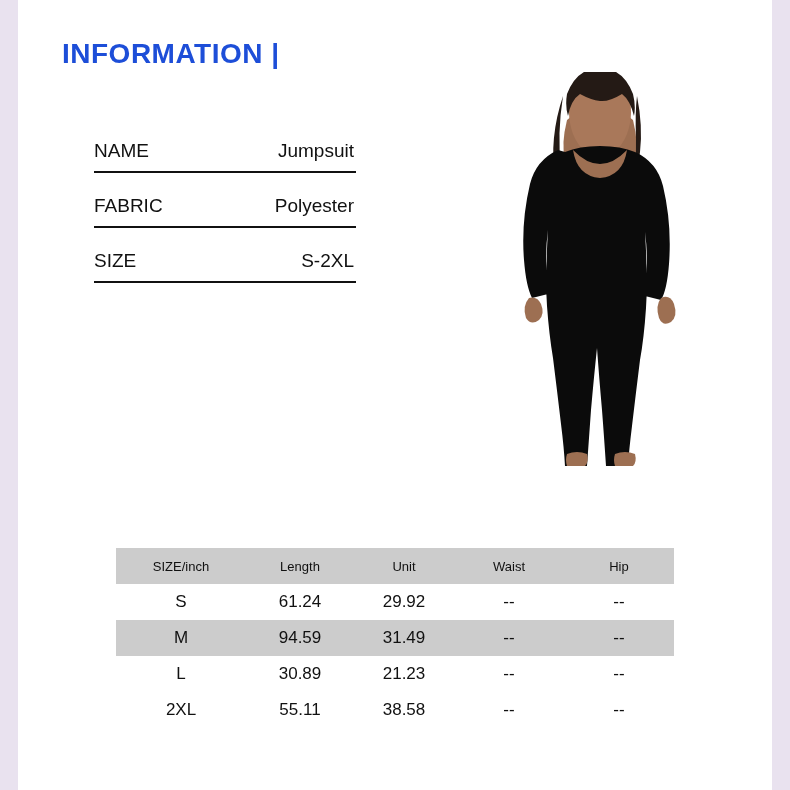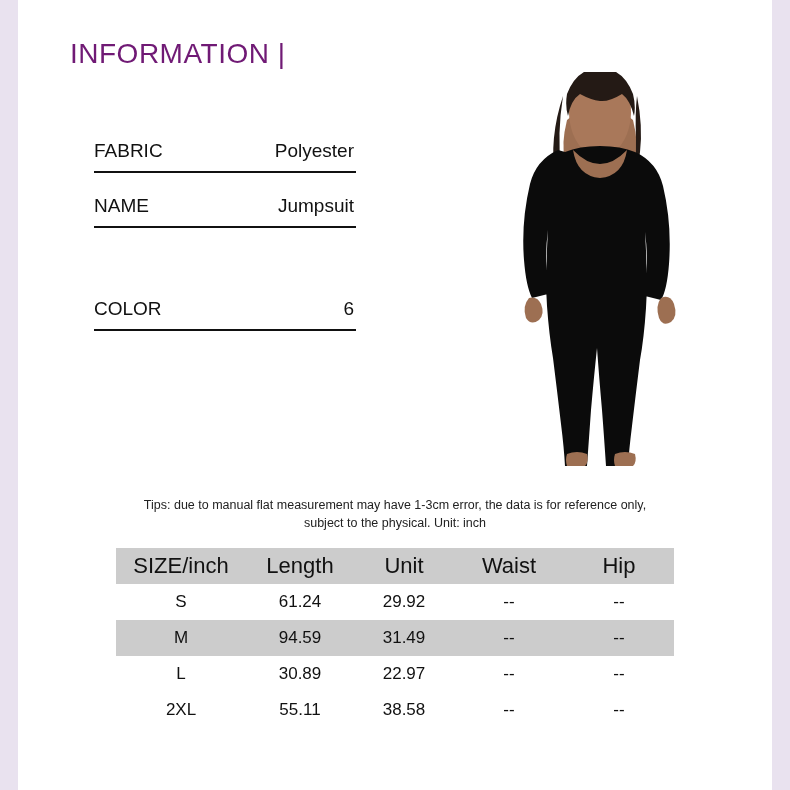--- a/index.html
+++ b/index.html
@@ -26,26 +26,26 @@
     top: 0;
     bottom: 0;
     width: 18px;
     background: #e9e2ef;
   }
   .edge.left { left: 0; }
   .edge.right { right: 0; }
 
   .title {
     position: absolute;
-    left: 70px;
+    left: 62px;
     top: 38px;
     font-size: 28px;
-    font-weight: 400;
+    font-weight: 700;
     letter-spacing: 0.5px;
-    color: #701a75;
+    color: #1d4ed8;
     white-space: nowrap;
   }
 
   .spec-table {
     position: absolute;
     left: 94px;
     top: 118px;
     width: 262px;
   }
   .spec-row {
@@ -106,21 +106,21 @@
     text-align: center;
     font-weight: 400;
     padding: 0;
     height: 36px;
     vertical-align: middle;
   }
   .size-table thead tr {
     background: #cccccc;
   }
   .size-table thead th {
-    font-size: 22px;
+    font-size: 13px;
   }
   .size-table tbody tr.shade {
     background: #cccccc;
   }
   .size-table tbody tr.plain {
     background: #ffffff;
   }
   .col-size { width: 130px; }
   .col-len  { width: 108px; }
   .col-bust { width: 100px; }
@@ -132,32 +132,32 @@
 
 <div class="page">
 
   <div class="edge left"></div>
   <div class="edge right"></div>
 
   <div class="title">INFORMATION |</div>
 
   <div class="spec-table">
     <div class="spec-row">
+      <span class="spec-label">NAME</span>
+      <span class="spec-value">Jumpsuit</span>
+    </div>
+    <div class="spec-row">
       <span class="spec-label">FABRIC</span>
       <span class="spec-value">Polyester</span>
     </div>
     <div class="spec-row">
-      <span class="spec-label">NAME</span>
-      <span class="spec-value">Jumpsuit</span>
+      <span class="spec-label">SIZE</span>
+      <span class="spec-value">S-2XL</span>
     </div>
     <div class="spec-row gap"></div>
-    <div class="spec-row">
-      <span class="spec-label">COLOR</span>
-      <span class="spec-value">6</span>
-    </div>
   </div>
 
   <div class="model">
     <svg width="290" height="400" viewBox="0 0 290 400" xmlns="http://www.w3.org/2000/svg">
 
       <path d="M112 48 q33 -30 66 0 q6 24 2 40 l-70 0 q-4 -16 2 -40 z" fill="#9d6f52"></path>
 
       <path d="M118 18 q27 -22 54 0 q8 22 0 44 q-9 22 -27 22 q-18 0 -27 -22 q-8 -22 0 -44 z" fill="#a9785a"></path>
 
       <path d="M112 22 q10 -26 33 -26 q23 0 33 26 q3 12 1 22 q-4 -16 -12 -22 q-13 8 -22 7 q-9 -1 -20 -7 q-9 6 -12 22 q-3 -10 -1 -22 z" fill="#241a15"></path>
@@ -180,24 +180,20 @@
 
       <path d="M74 226 q8 -2 12 6 q4 10 -2 16 q-8 6 -13 -2 q-4 -12 3 -20 z" fill="#9d6f52"></path>
 
       <path d="M206 226 q9 -4 13 6 q4 12 -3 18 q-8 5 -12 -4 q-4 -12 2 -20 z" fill="#9d6f52"></path>
 
       <path d="M112 382 q10 -4 20 0 q2 8 -2 12 l-18 0 q-2 -6 0 -12 z" fill="#9d6f52"></path>
       <path d="M160 382 q10 -4 20 0 q2 8 -2 12 l-18 0 q-2 -6 0 -12 z" fill="#9d6f52"></path>
     </svg>
   </div>
 
-  <div class="tips">
-    <div>Tips: due to manual flat measurement may have 1-3cm error, the data is for reference only,</div>
-    <div>subject to the physical. Unit: inch</div>
-  </div>
 
   <table class="size-table">
     <thead>
       <tr>
         <th class="col-size">SIZE/inch</th>
         <th class="col-len">Length</th>
         <th class="col-bust">Unit</th>
         <th class="col-waist">Waist</th>
         <th class="col-hip">Hip</th>
       </tr>
@@ -213,21 +209,21 @@
       <tr class="shade">
         <td>M</td>
         <td>94.59</td>
         <td>31.49</td>
         <td>--</td>
         <td>--</td>
       </tr>
       <tr class="plain">
         <td>L</td>
         <td>30.89</td>
-        <td>22.97</td>
+        <td>21.23</td>
         <td>--</td>
         <td>--</td>
       </tr>
       <tr class="plain">
         <td>2XL</td>
         <td>55.11</td>
         <td>38.58</td>
         <td>--</td>
         <td>--</td>
       </tr>

